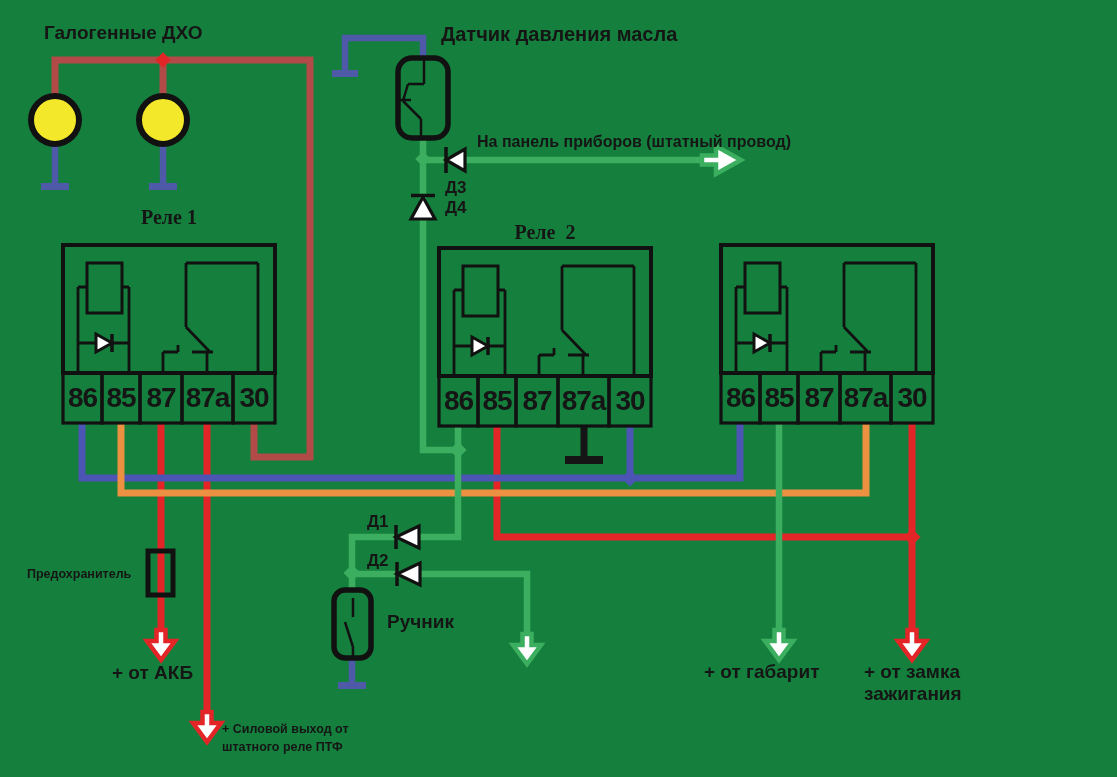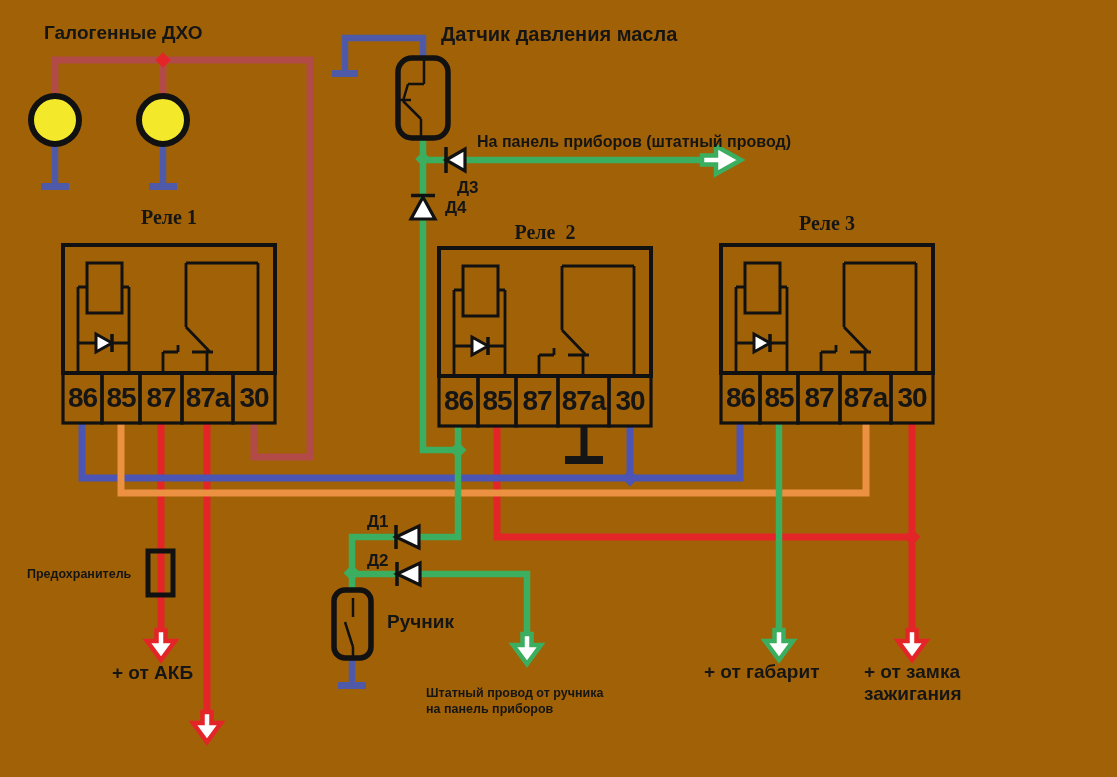--- a/index.html
+++ b/index.html
@@ -1,16 +1,16 @@
 <!DOCTYPE html>
 <html style="--wire-red: #E32528; --wire-dark-red: #B24B48; --wire-blue: #4C55B4; --ground-blue: #4E59A8; --wire-orange: #EC9041; --wire-green: #3CAE5F; --lamp-yellow: #F3E829; --watermark-gray: #A9A9A9;"><head>
 <meta charset="utf-8">
 <style>
   html,body{margin:0;padding:0;background:#fff;}
-  #stage{position:relative;width:1117px;height:777px;background:#a16207;overflow:hidden;
+  #stage{position:relative;width:1117px;height:777px;background:#15803d;overflow:hidden;
          font-family:"Liberation Sans", sans-serif;color:#151515;}
   #stage svg{position:absolute;left:0;top:0;z-index:1;}
   .lbl{position:absolute;font-weight:bold;white-space:nowrap;z-index:3;}
   .fs20{font-size:20px;} .fs19{font-size:19px;} .fs17{font-size:17px;}
   .fs15{font-size:16px;} .fs12{font-size:12.5px;line-height:1.42;}
   .rtitle{position:absolute;width:212px;text-align:center;font-weight:bold;font-size:20px;
           white-space:pre;z-index:3;font-family:Liberation Serif, serif;}
   .pin{position:absolute;height:50px;line-height:50px;text-align:center;font-weight:bold;
        font-size:28px;z-index:3;letter-spacing:-1px;}
   .multiline span{display:block;}
@@ -157,40 +157,39 @@
     <path class="arrow red" d="M202.5,712 V723 H193 L207,742 L221,723 H211.5 V712 Z"></path>
     <path class="arrow grn" d="M522.5,634 V645 H513 L527,664 L541,645 H531.5 V634 Z"></path>
     <path class="arrow grn" d="M774.5,630 V641 H765 L779,660 L793,641 H783.5 V630 Z"></path>
     <path class="arrow red" d="M907.5,630 V641 H898 L912,660 L926,641 H916.5 V630 Z"></path>
   </g>
 </svg>
 
   <div class="lbl fs19" style="left:44px;top:22px;">Галогенные ДХО</div>
   <div class="lbl fs20" style="left:441px;top:23px;">Датчик давления масла</div>
   <div class="lbl fs15" style="left:477px;top:133px;">На панель приборов (штатный провод)</div>
-  <div class="lbl fs17" style="left:445px;top:178px;margin-left:12px;">Д3</div>
+  <div class="lbl fs17" style="left:445px;top:178px;">Д3</div>
   <div class="lbl fs17" style="left:445px;top:198px;">Д4</div>
   <div class="lbl fs17" style="left:367px;top:512px;">Д1</div>
   <div class="lbl fs17" style="left:367px;top:551px;">Д2</div>
   <div class="lbl fs12" style="left:27px;top:566px;">Предохранитель</div>
   <div class="lbl fs19" style="left:387px;top:611px;">Ручник</div>
   <div class="lbl fs19" style="left:112px;top:662px;">+ от АКБ</div>
-  <div class="lbl fs12 multiline" style="left:426px;top:686px;line-height:1.25;">
-    <span>Штатный провод от ручника</span>
-    <span>на панель приборов</span>
+  <div class="lbl fs12 multiline" style="left:222px;top:721px;">
+    <span>+ Силовой выход от</span>
+    <span>штатного реле ПТФ</span>
   </div>
   <div class="lbl fs19" style="left:704px;top:661px;">+ от габарит</div>
   <div class="lbl fs19 multiline" style="left:864px;top:661px;">
     <span>+ от замка</span>
     <span>зажигания</span>
   </div>
 
   <div class="rtitle" style="left:63px;top:206px;">Реле 1</div>
   <div class="rtitle" style="left:439px;top:221px;">Реле  2</div>
-  <div class="rtitle" style="left:721px;top:212px;">Реле 3</div>
 
   <div class="pin" style="left:63px;top:373px;width:39px;">86</div>
   <div class="pin" style="left:102px;top:373px;width:38px;">85</div>
   <div class="pin" style="left:140px;top:373px;width:42px;">87</div>
   <div class="pin" style="left:182px;top:373px;width:51px;">87а</div>
   <div class="pin" style="left:233px;top:373px;width:42px;">30</div>
 
   <div class="pin" style="left:439px;top:376px;width:39px;">86</div>
   <div class="pin" style="left:478px;top:376px;width:38px;">85</div>
   <div class="pin" style="left:516px;top:376px;width:42px;">87</div>

